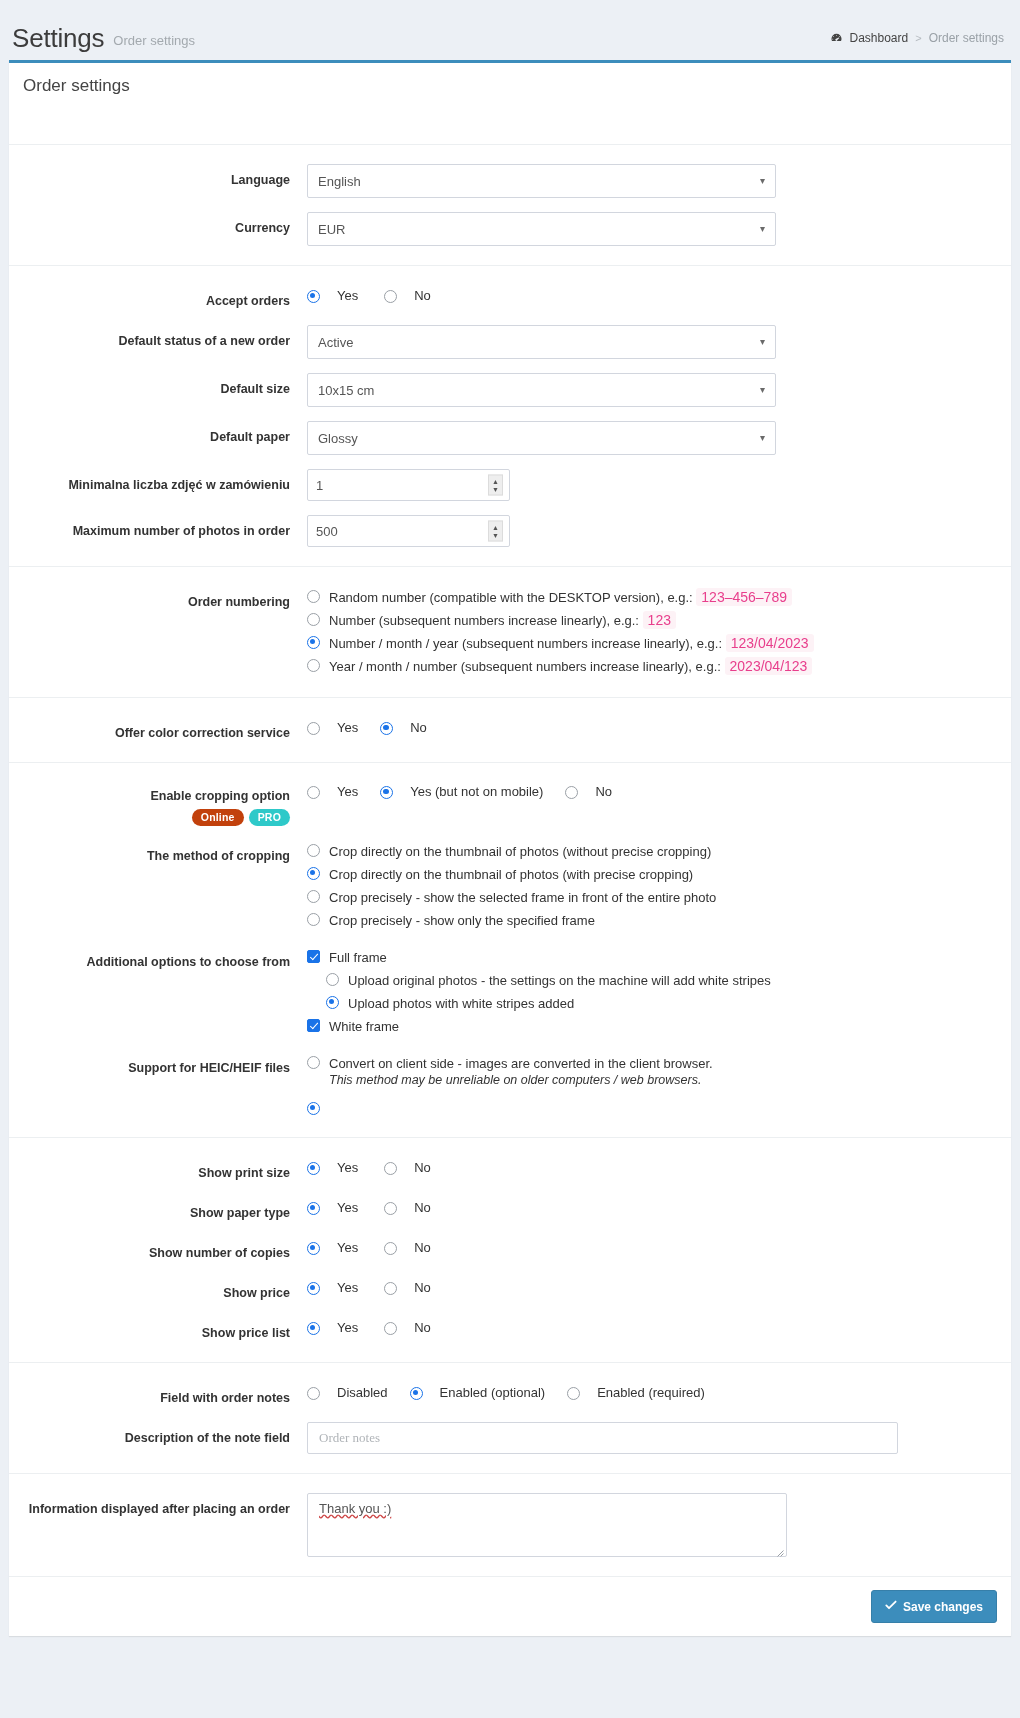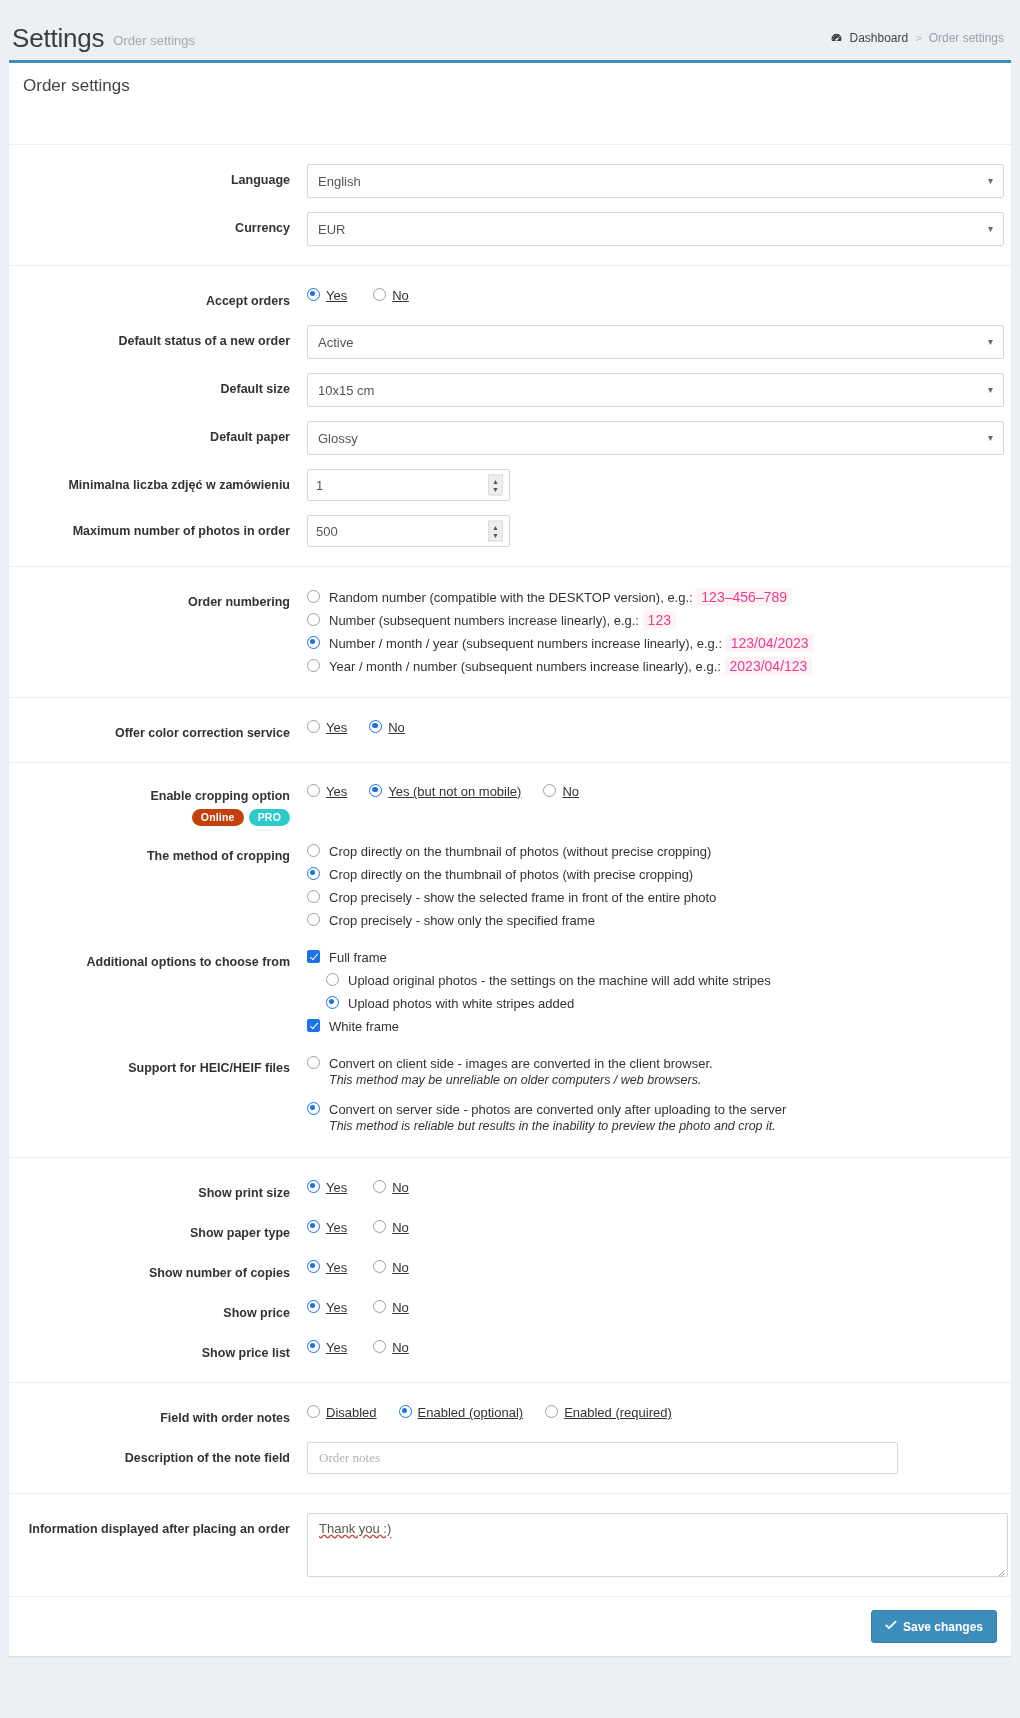--- a/index.html
+++ b/index.html
@@ -83,21 +83,21 @@
     font-weight:bold;
     font-size:12.5px;
     color:#333;
     line-height:20px;
     padding-top:6px;
   }
   .ctl{ flex:1; padding-right:28px; }
 
   
   .sel{
-    width:697px;
+    width:469px;
     height:34px;
     border:1px solid #d2d6de;
     border-radius:2px;
     background:#fff;
     font-family:"Liberation Sans", sans-serif;
     font-size:13px;
     color:#555;
     padding:0 10px;
     display:flex;
     align-items:center;
@@ -132,21 +132,21 @@
     width:15px; height:21px;
     background:#eee;
     border:1px solid #dcdcdc;
     display:flex; flex-direction:column;
     align-items:center; justify-content:center;
     cursor:pointer;
   }
   .spin span{ font-size:7px; line-height:8px; color:#555; }
 
   
-  .opt{ display:inline-flex; align-items:flex-start; gap:6px; cursor:pointer;text-decoration:underline; }
+  .opt{ display:inline-flex; align-items:center; gap:17px; cursor:pointer; }
   .optline{ display:flex; align-items:flex-start; gap:9px; padding:3px 0; }
   .optrow{ display:flex; align-items:center; gap:26px; padding-top:6px; }
 
   .rd{
     width:13px; height:13px; min-width:13px;
     border-radius:50%;
     border:1.6px solid #9aa0a6;
     background:#fff;
     display:inline-block;
     position:relative;
@@ -214,21 +214,21 @@
     border:1px solid #d2d6de;
     border-radius:2px;
     background:#fff;
     display:flex; align-items:center;
     padding:0 11px;
     font-size:13px;
     color:#b0b4b8;
     font-family:Liberation Serif, serif;
   }
   .tarea{
-    width:701px; height:64px;
+    width:480px; height:64px;
     border:1px solid #d2d6de;
     border-radius:2px;
     background:#fff;
     padding:7px 11px;
     font-size:13px;
     color:#555;
     position:relative;
   }
   .tarea .grip{
     position:absolute; right:2px; bottom:1px;
@@ -507,24 +507,20 @@
         <div class="ctl">
           <label class="optline">
             <span class="rd"></span>
             <span>
               <span class="otext" style="display:block">Convert on client side - images are converted in the client browser.</span>
               <span class="italic" style="display:block">This method may be unreliable on older computers / web browsers.</span>
             </span>
           </label>
           <label class="optline" style="padding-top:9px">
             <span class="rd on"></span>
-            <span>
-              <span class="otext" style="display:block">Convert on server side - photos are converted only after uploading to the server</span>
-              <span class="italic" style="display:block">This method is reliable but results in the inability to preview the photo and crop it.</span>
-            </span>
           </label>
         </div>
       </div>
     </div>
 
     <div class="sect">
       <div class="row">
         <div class="lbl">Show print size</div>
         <div class="ctl">
             <div class="optrow" style="padding-top:2px">

